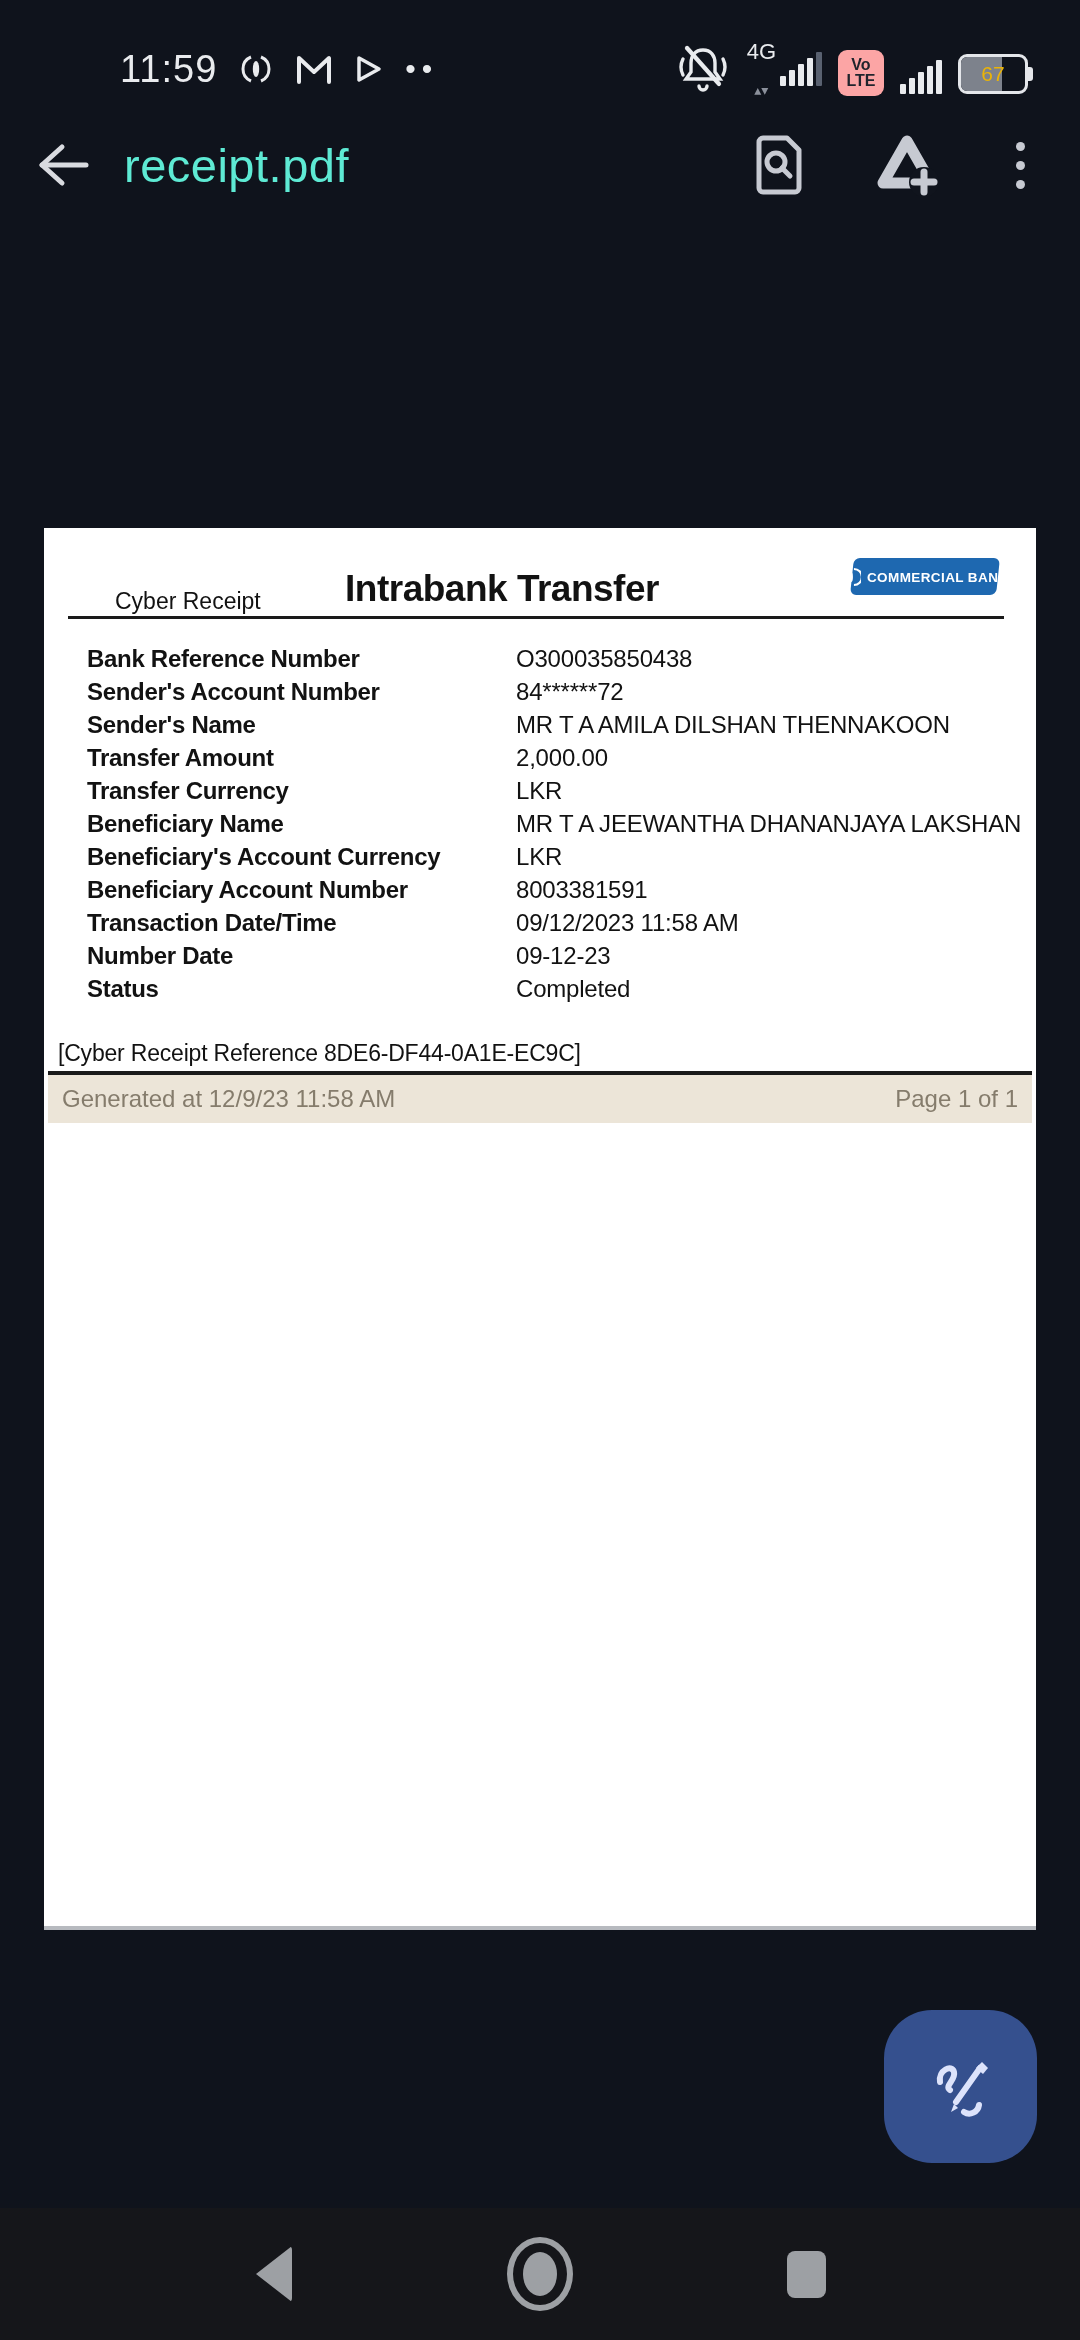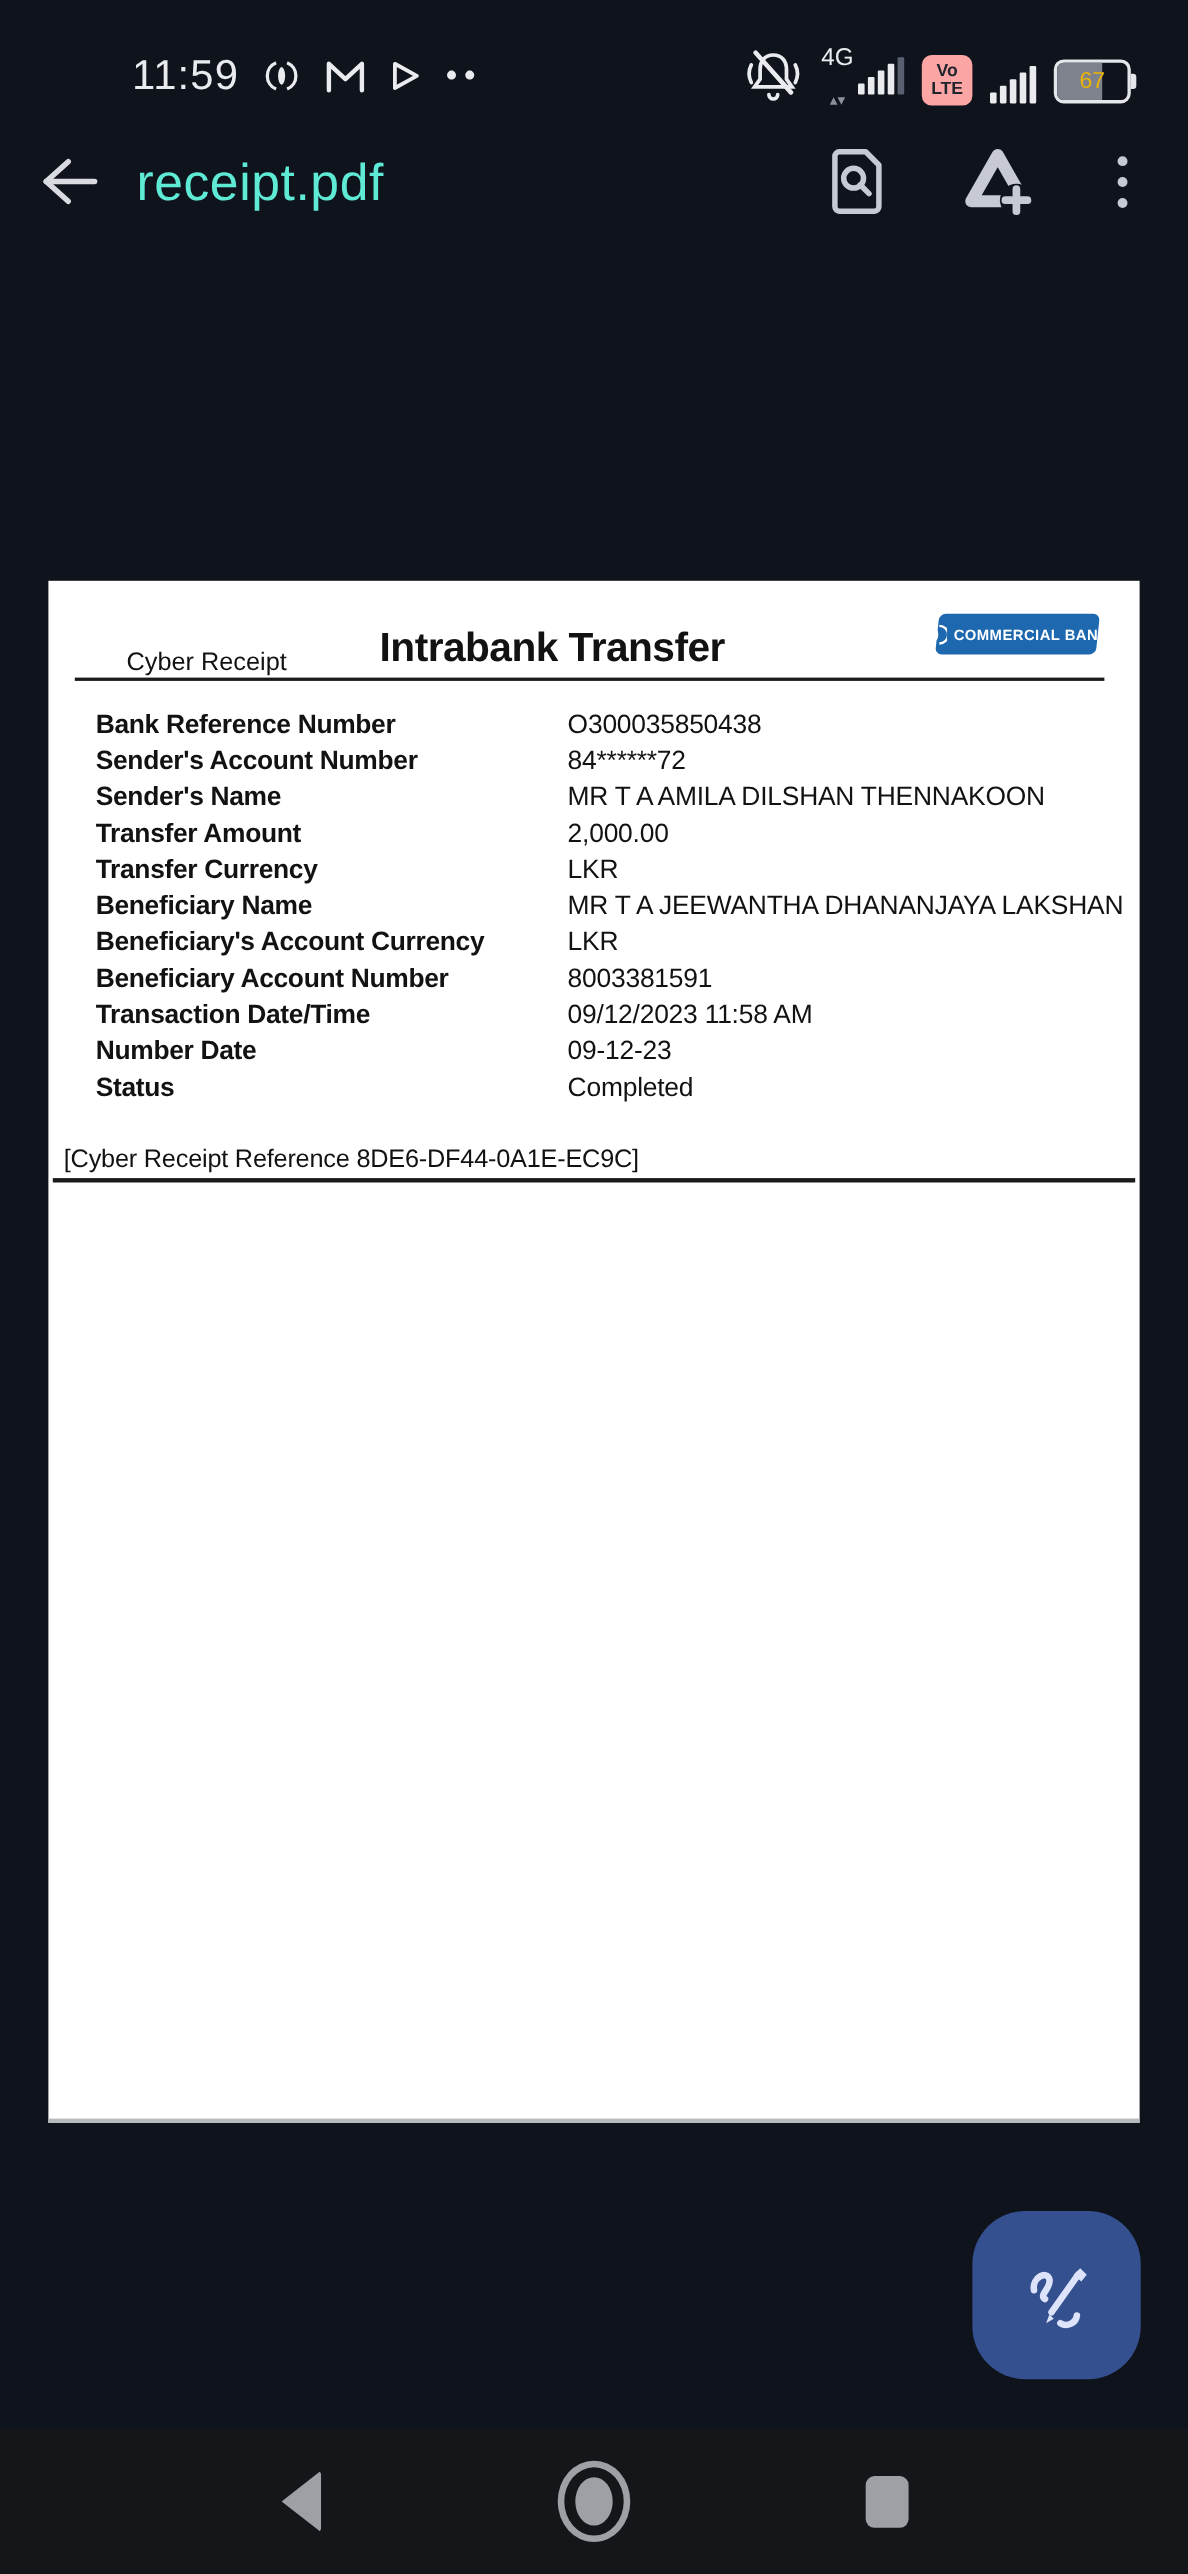--- a/index.html
+++ b/index.html
@@ -250,20 +250,24 @@
       <span class="fvalue">09-12-23</span>
     </div>
       <div class="frow">
       <span class="flabel">Status</span>
       <span class="fvalue">Completed</span>
     </div>
     </div>
 
   <div class="ref-line">[Cyber Receipt Reference 8DE6-DF44-0A1E-EC9C]</div>
   <div class="hr-thick"></div>
+  <div class="gen-bar">
+    <span>Generated at 12/9/23 11:58 AM</span>
+    <span>Page 1 of 1</span>
+  </div>
   <div class="doc-footer">
       <div></div>
       <div></div>
       <div></div>
     </div>
 </div>
 
 <div class="abs fab">
   <svg width="74" height="74" viewBox="0 0 74 74">
     <g fill="none" stroke="#dde3fb" stroke-width="6" stroke-linecap="round">

